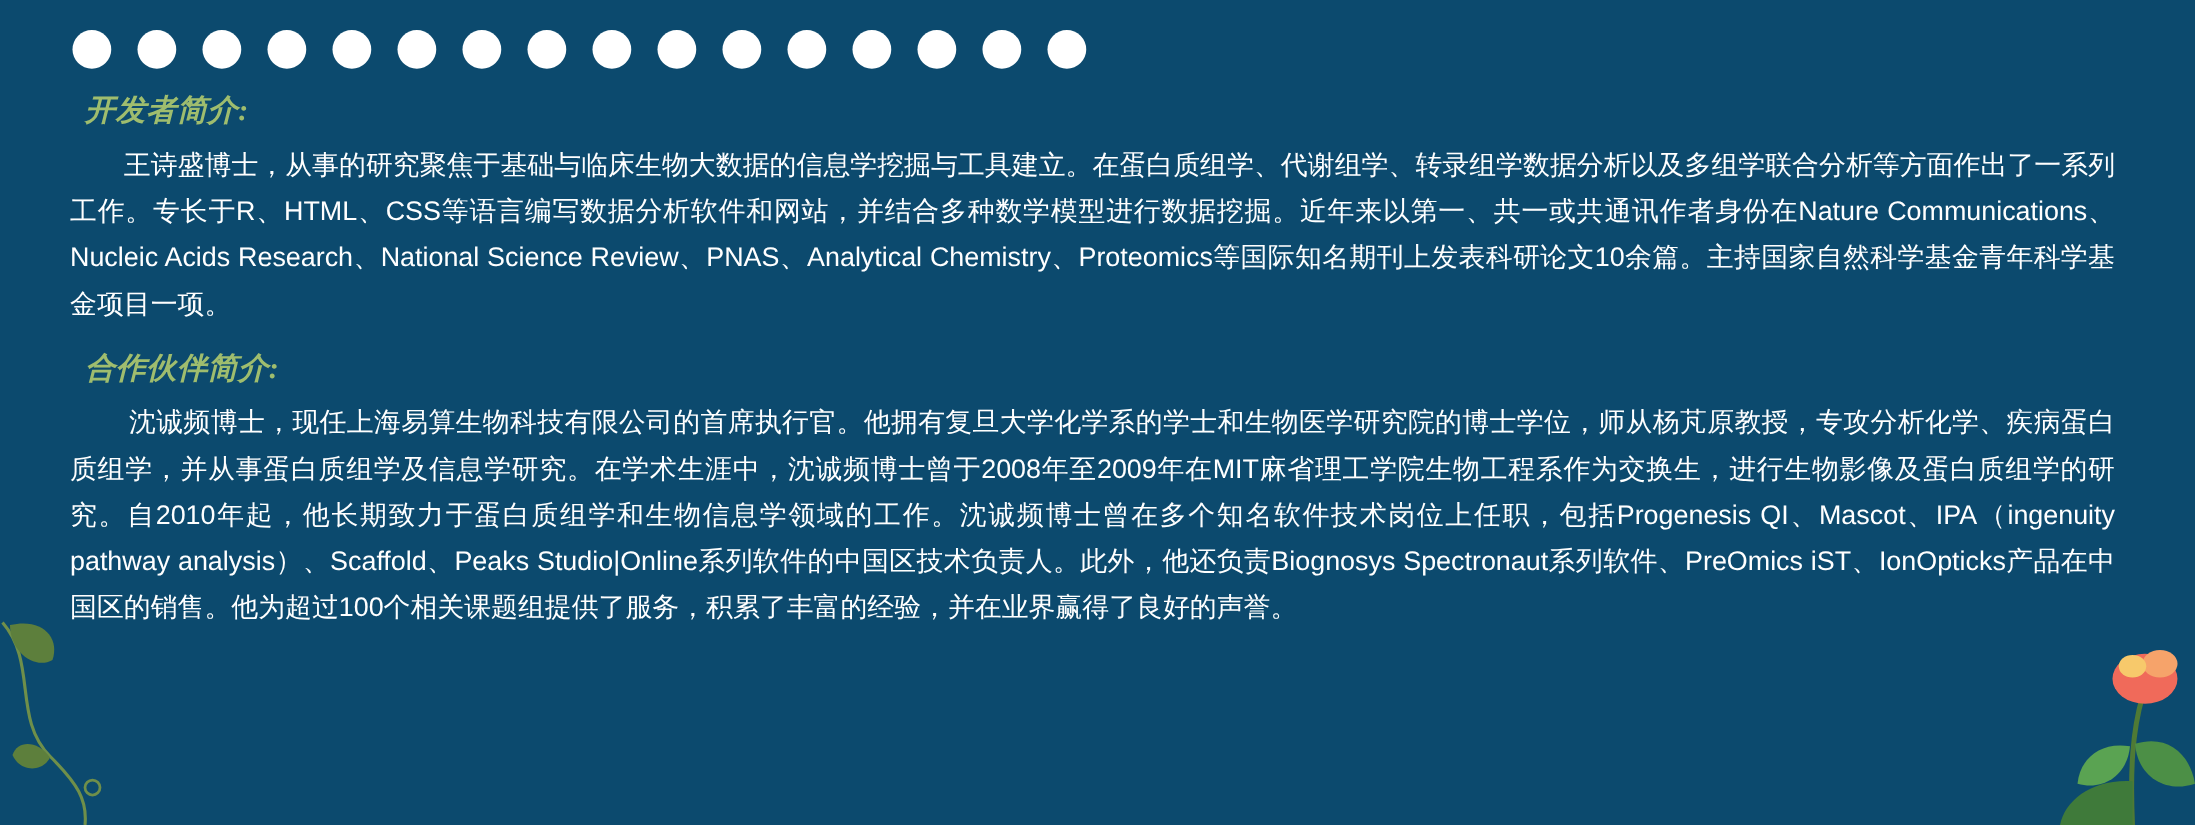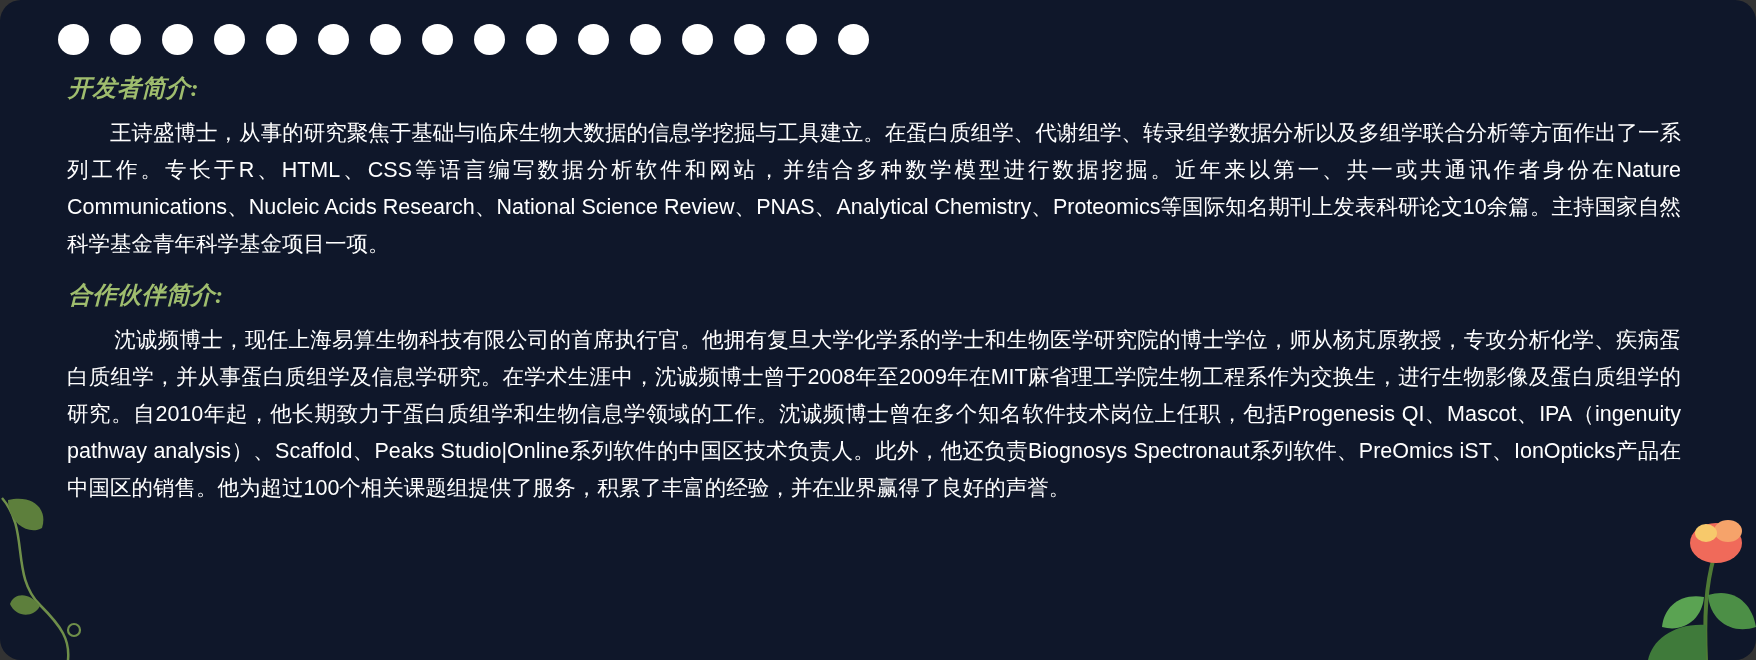--- a/index.html
+++ b/index.html
@@ -10,22 +10,21 @@
     width: 1756px;
     height: 660px;
     background: #333333;
     font-family: "Liberation Sans", sans-serif;
     overflow: hidden;
     position: relative;
   }
   .slide {
     position: absolute;
     inset: 0;
-    background: #0f172a;
-    border-radius: 21px;
+    background: #0c4a6e;
   }
   
   .dot-row {
     position: absolute;
     top: 24px;
     left: 58px;
     display: flex;
     gap: 21px;
   }
   .dot {
@@ -52,21 +51,21 @@
   }
   .section-title.second {
     margin-top: 16px;
   }
   .para {
     color: #ffffff;
     font-size: 21.5px;
     line-height: 37px;
     text-align: justify;
     text-justify: inter-ideograph;
-    margin: 11px;
+    margin: 0;
     padding-right: 4px;
   }
   .para.first {
     text-indent: 2em;
   }
   .para.second {
     text-indent: 2.2em;
   }
   
   .vine {

